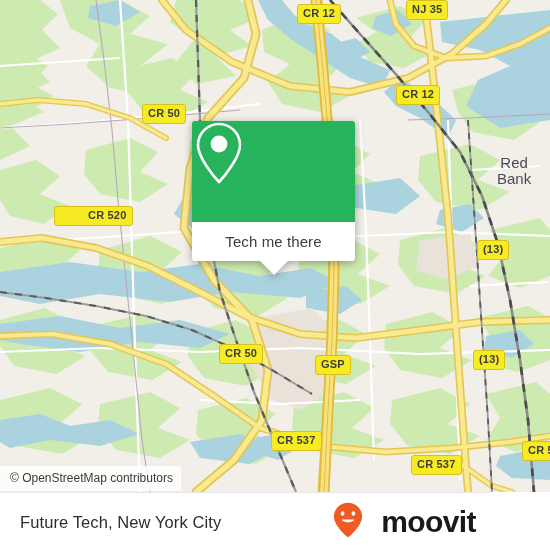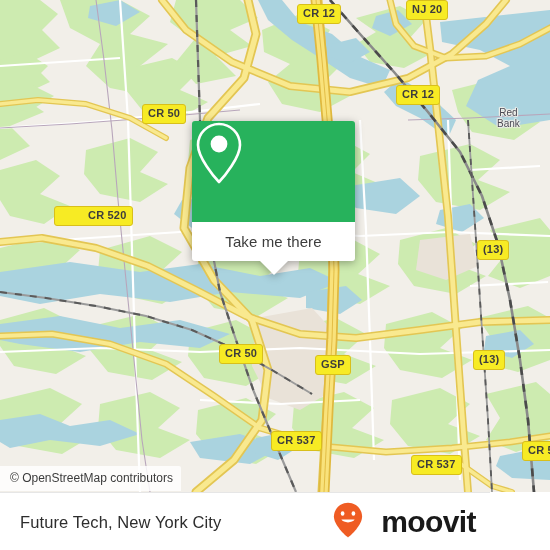--- a/index.html
+++ b/index.html
@@ -26,28 +26,29 @@
     line-height:1;
     padding:3px 5px 4px 5px;
     white-space:nowrap;
     letter-spacing:.2px;
     box-sizing:border-box;
   }
   
   .place{
     position:absolute;
     color:#4a4a55;
-    font-size:10px;
+    font-size:15px;
     line-height:1.05;
     text-align:center;
     white-space:pre;
     text-shadow:
       1px 0 1px #f2efe9, -1px 0 1px #f2efe9,
       0 1px 1px #f2efe9, 0 -1px 1px #f2efe9,
       1px 1px 1px #f2efe9, -1px -1px 1px #f2efe9;
+    margin-top: 47px;
   }
 
   
   .popup{
     position:absolute;left:192px;top:121px;width:163px;
     filter:drop-shadow(0 2px 4px rgba(0,0,0,.33));
   }
   .popup-head{
     background:#27b25c;height:101px;border-radius:3px 3px 0 0;
     display:flex;align-items:center;justify-content:center;
@@ -222,21 +223,21 @@
         <path d="M196,0 L198,60 L200,120 L204,180 L210,240 L220,292 L236,340 L254,392 L274,440 L296,492" stroke="#9a9a9a" stroke-width="2.2"></path>
         <path d="M196,0 L198,60 L200,120 L204,180 L210,240 L220,292 L236,340 L254,392 L274,440 L296,492" stroke="#5a5a5a" stroke-width="2.2" stroke-dasharray="7 8"></path>
         <path d="M0,292 L46,298 L96,306 L146,316 L192,330 L232,348 L272,370 L312,394" stroke="#9a9a9a" stroke-width="2"></path>
         <path d="M0,292 L46,298 L96,306 L146,316 L192,330 L232,348 L272,370 L312,394" stroke="#5a5a5a" stroke-width="2" stroke-dasharray="7 8"></path>
         <path d="M468,120 L472,180 L476,240 L480,300 L484,360 L488,420 L492,492" stroke="#9a9a9a" stroke-width="1.8"></path>
         <path d="M468,120 L472,180 L476,240 L480,300 L484,360 L488,420 L492,492" stroke="#5a5a5a" stroke-width="1.8" stroke-dasharray="6 7"></path>
       </g>
     </svg>
 
     <div class="shield" style="left:297px;top:4px;">CR 12</div>
-    <div class="shield" style="left:406px;top:0px;">NJ 20</div>
+    <div class="shield" style="left:406px;top:0px;">NJ 35</div>
     <div class="shield" style="left:396px;top:85px;">CR 12</div>
     <div class="shield" style="left:142px;top:104px;">CR 50</div>
     <div class="shield" style="left:54px;top:206px;padding-left:33px;">CR 520</div>
     <div class="shield" style="left:477px;top:240px;">(13)</div>
     <div class="shield" style="left:219px;top:344px;">CR 50</div>
     <div class="shield" style="left:315px;top:355px;">GSP</div>
     <div class="shield" style="left:473px;top:350px;">(13)</div>
     <div class="shield" style="left:271px;top:431px;">CR 537</div>
     <div class="shield" style="left:411px;top:455px;">CR 537</div>
     <div class="shield" style="left:522px;top:441px;">CR 5</div>
@@ -247,21 +248,21 @@
     <div class="popup">
       <div class="popup-head">
         <span>
           <svg width="54" height="64" viewBox="0 0 54 64" aria-hidden="true">
             <path d="M27 3 C15.4 3 6 12.4 6 24 C6 36.5 22 56 27 61 C32 56 48 36.5 48 24 C48 12.4 38.6 3 27 3 Z" fill="none" stroke="#ffffff" stroke-width="2.6" stroke-linejoin="round"></path>
             <circle cx="27" cy="23" r="8.4" fill="#ffffff"></circle>
           </svg>
         </span>
       </div>
       <div class="popup-body">
-        <span>Take me there</span>
+        <span>Tech me there</span>
       </div>
       <div class="popup-tail"></div>
     </div>
 
     <div class="attrib">© OpenStreetMap contributors</div>
   </div>
 
   <div class="footer">
     <div class="footer-title">Future Tech, New York City</div>
     <div class="brand">

